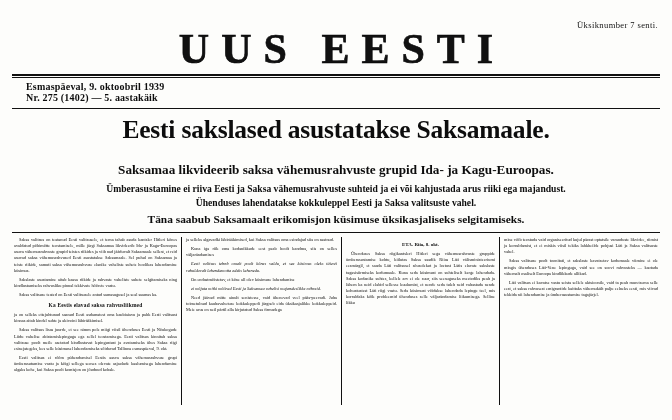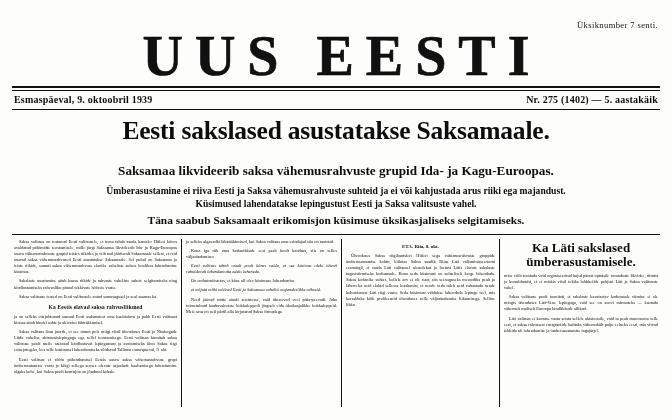--- a/index.html
+++ b/index.html
@@ -29,21 +29,21 @@
   }
   
   .masthead {
     text-align: center;
     line-height: .9;
     margin-top: 1px;
   }
   .masthead .title {
     font-family: "Liberation Serif", serif;
     font-weight: bold;
-    font-size: 56px;
+    font-size: 42px;
     letter-spacing: 12px;
     -webkit-text-stroke: 0.6px #000;
     text-indent: 12px;
     color: #111;
   }
   .rule-thick {
     border-top: 2.5px solid #111;
     margin: 5px 2px 0 2px;
   }
   .rule-thin {
@@ -52,20 +52,21 @@
   }
   
   .dateline {
     display: flex;
     justify-content: space-between;
     align-items: baseline;
     font-size: 10px;
     font-weight: bold;
     padding: 3px 4px 3px 4px;
     letter-spacing: .2px;
+    flex-direction: column;
   }
   .dateline .left { font-size: 10px; }
   .dateline .right { font-size: 10px; margin-left: 12px; }
   
   .headblock { text-align: center; padding-top: 7px; }
   .headline {
     font-size: 25.5px;
     font-weight: bold;
     letter-spacing: -0.2px;
     line-height: 1.06;
@@ -160,21 +161,21 @@
     <div class="left">Esmaspäeval, 9. oktoobril 1939</div>
     <div class="right">Nr. 275 (1402) — 5. aastakäik</div>
   </div>
 
   <div class="rule-thin"></div>
 
   <div class="headblock">
     <div class="headline">Eesti sakslased asustatakse Saksamaale.</div>
     <div class="subhead">Saksamaa likvideerib saksa vähemusrahvuste grupid Ida- ja Kagu-Euroopas.</div>
     <div class="kicker">Ümberasustamine ei riiva Eesti ja Saksa vähemusrahvuste suhteid ja ei või kahjustada arus riiki ega majandust.</div>
-    <div class="kicker2">Küsimused lahendatakse lepingustust Eesti ja Saksa valitsuste vahel.</div>
+    <div class="kicker2">Ühenduses lahendatakse kokkuleppel Eesti ja Saksa valitsuste vahel.</div>
     <div class="kicker3">Täna saabub Saksamaalt erikomisjon küsimuse üksikasjaliseks selgitamiseks.</div>
   </div>
 
   <div class="rule-head"></div>
 
   <div class="columns">
 
     <div class="col c1">
       <p>Saksa valitsus on teatanud Eesti valitsusele, et tema tahab asuda kantsler Hitleri kõnes avaldatud põhimõtte teostamisele, mille järgi Saksamaa likvideerib Ida- ja Kagu-Euroopas asuva vähemusrahvuste grupid teistes riikides ja viib nad jääduvalt Saksamaale sellest, et reid asuvad saksa vähemusrahvused Eesti asustatakse Saksamaale. Sel puhul on Saksamaa ja teiste riikide, samuti saksa vähemusrahvuse elanike vaheliste suhete hoolikas lahendamine küsimus.</p>
       <p>Sakslaste asustamine aitab kaasa riikide ja rahvaste vaheliste suhete selgitamiseks ning kindlustamiseks rahvusliku pinnal tekkivate hõõrete vastu.</p>
@@ -193,20 +194,19 @@
       <p class="ital">ei mõjuta mitki mõõrad Eesti ja Saksamaa vahelisi majanduslikke mihreid.</p>
       <p>Need jäävad mitte ainult senistesse, vaid ühenevad veel pääs-peevadi. Juba toimetulnud kaubavahetuse kokkuleppedi järgneb eida üksikasjalikke kokkuleppeid. Meie arus on neil pärtil alla kirjutatud Saksa firmadega</p>
     </div>
 
     <div class="col c3">
       <div class="byline">ETA. Riia, 8. okt.</div>
       <p>Ühenduses Saksa riigikantsleri Hitleri sega vähemusrahvuste gruppide ümberasustamise kohtu, kiilutas Saksa saadik Riias Läti välisministeeriumi eesmärgil, et saada Läti valitsusel sõusolekut ja loetust Lätis elavate sakslaste tagasisiirmiseks kodumaale. Kuna seda küsimust on suhteliselt kerge lahendada. Saksa kodanike suhtes, kellele arv ei ole suur, siis seesuguseks meetodiks peab ja lähem ka neid elabid sellesse kuulumist, et nende seda tuleb neid vabastada nende kohustustest Läti riigi vastu. Seda küsimust võidakse lahendada lepingu teel, mis korraldaks kõik probleemid ühenduses selle väljarändamise liikumisega. Selline likku</p>
     </div>
 
     <div class="col c4">
-      <div class="righthed">Ka Läti sakslased ümberasustamisele.</div>
       <p class="noind">mine võib teostuda vaid organiseeritud kujul pärast optatsile varanduste likvidee, riimist ja korraldamist, et ei miskis viisil tekiks lahkheilde pohjusi Läti ja Saksa valitsuste vahel.</p>
       <p>Saksa valitsuse poolt toonitati, et sakslaste kavatsetav kodumaale viimine ei ole mingis ühenduses Läti-Vene lepinguga, vaid see on soovi rahvusteks — kaotada vähemalt osaliselt Euroopa kindlikkude allikad.</p>
       <p>Läti valitsus ei kavatse vastu seista sellele aktsioonile, vaid ta peab muretsema selle eest, et saksa rahvusest emigrantide kaittaks vähemukült palju eelneks eesti, mis viivad tekkida nii lahendamise ja ümberasustamise tagajärjel.</p>
     </div>
 
   </div>
 </div>
 
 </body></html>

